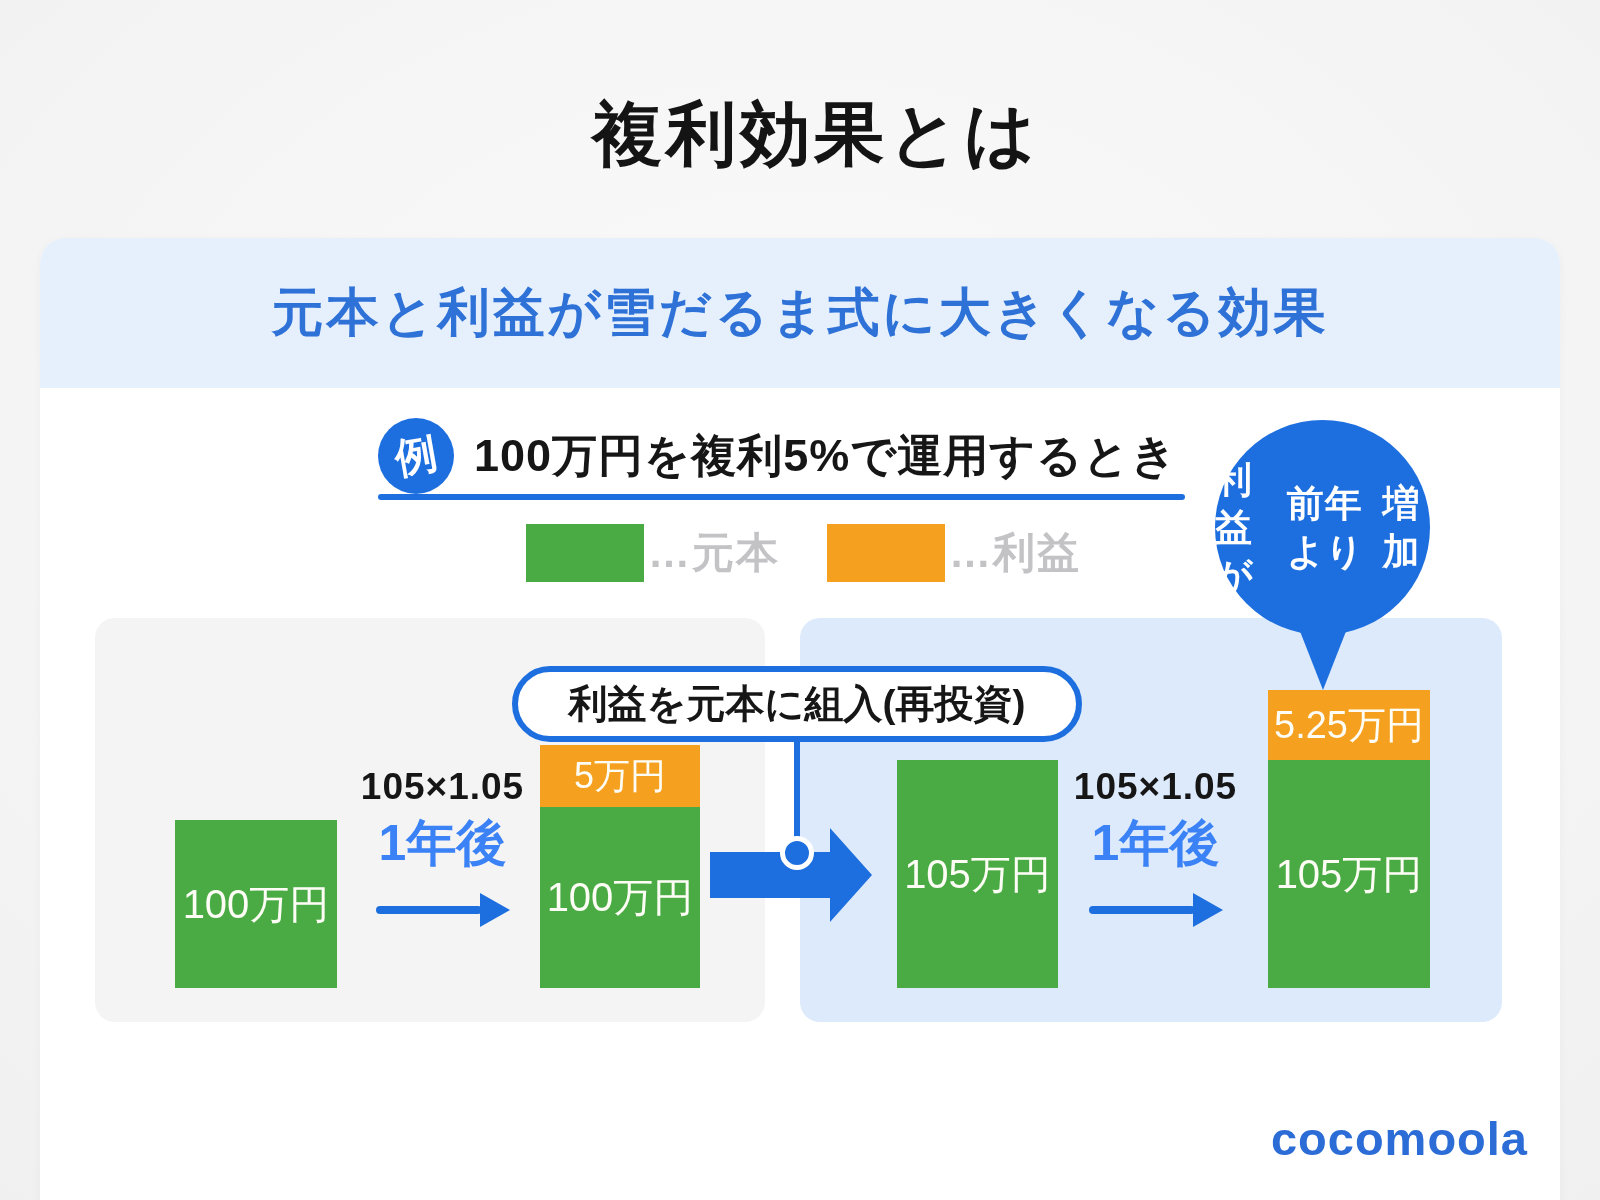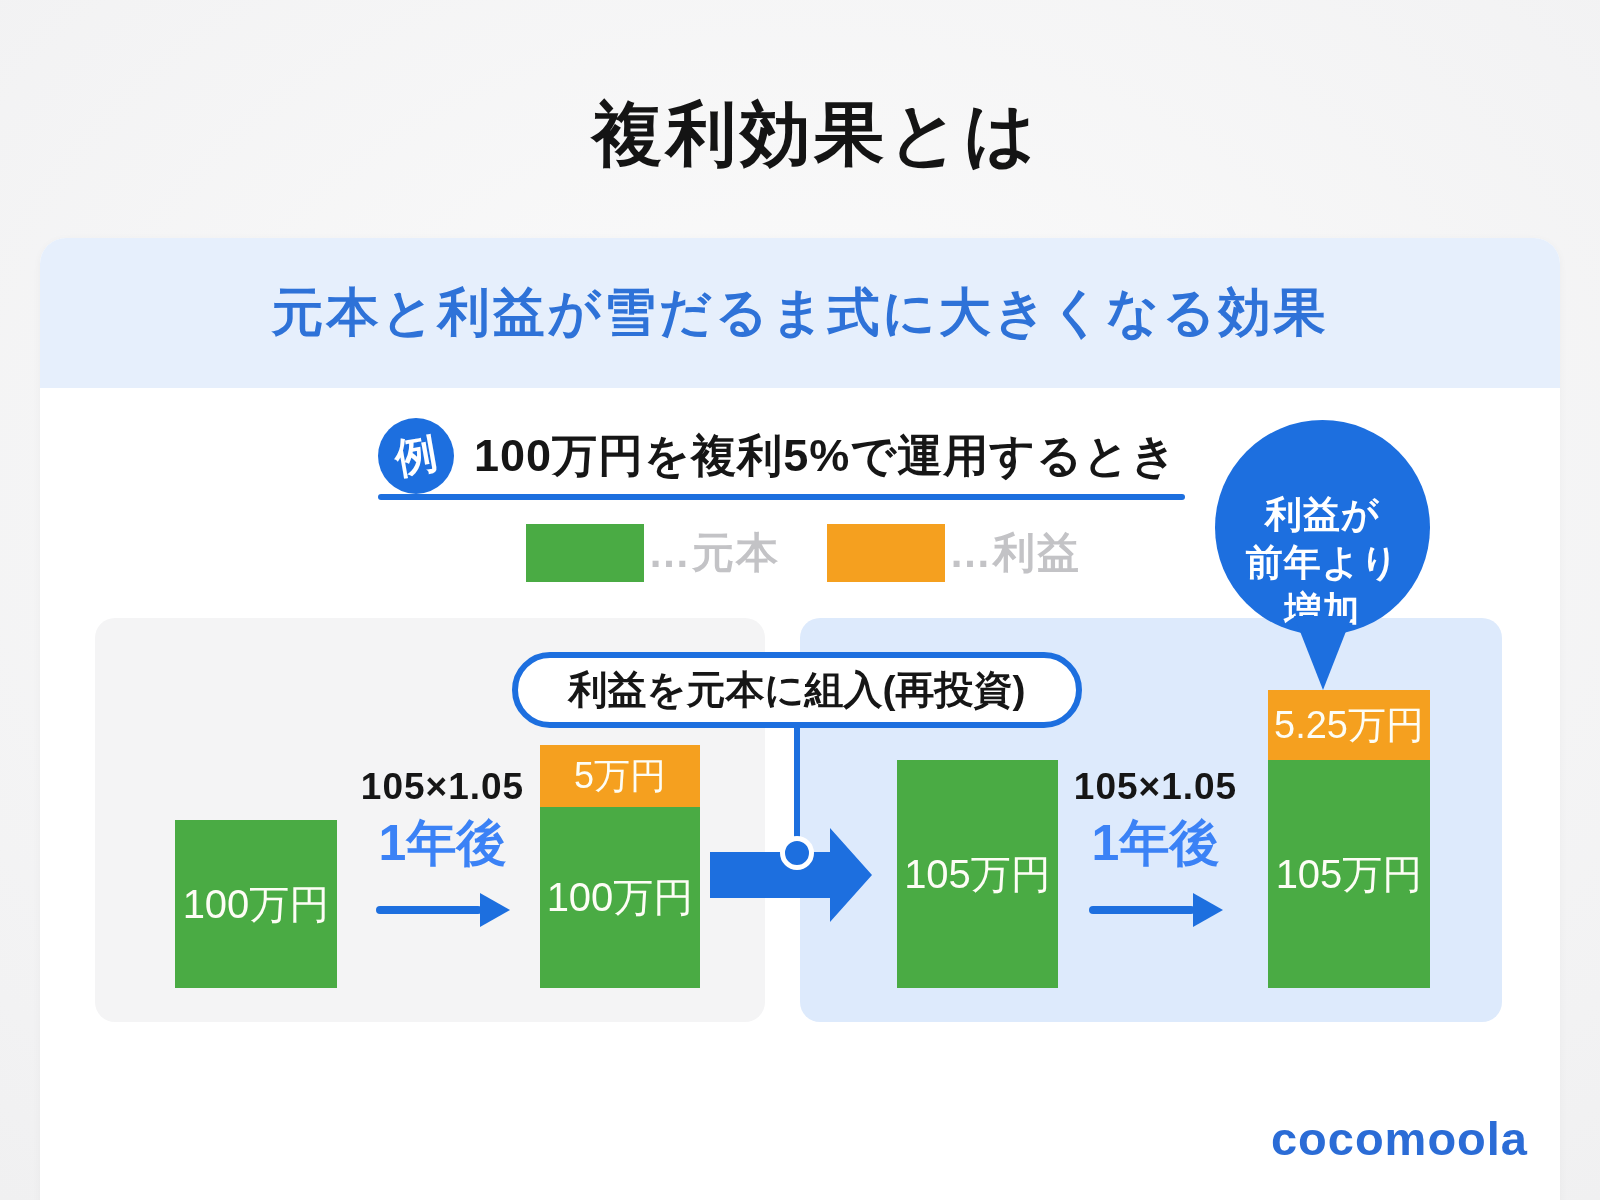--- a/index.html
+++ b/index.html
@@ -50,21 +50,21 @@
   .swatch.orange{left:787px;background:var(--orange);}
   .legend-label{
     position:absolute;top:286px;height:58px;line-height:58px;
     font-size:42px;font-weight:900;color:var(--legend-text);letter-spacing:2px;
   }
   .legend-label.l1{left:608px;}
   .legend-label.l2{left:909px;}
 
   .balloon{
     position:absolute;left:1175px;top:182px;width:215px;height:215px;border-radius:50%;
-    background:var(--accent);display:flex;flex-direction:column;align-items:center;justify-content:flex-end;
+    background:var(--accent);display:flex;flex-direction:row;align-items:center;justify-content:center;
     z-index:5;
   }
   .balloon div{color:#fff;font-size:37px;font-weight:900;line-height:48px;letter-spacing:1px;}
   .balloon-tail{
     position:absolute;left:1254px;top:378px;width:0;height:0;z-index:5;
     border-left:29px solid transparent;border-right:29px solid transparent;
     border-top:74px solid var(--accent);
   }
 
   .panel{position:absolute;top:380px;height:404px;border-radius:20px;}
@@ -95,21 +95,21 @@
   .arrow-right-icon{display:flex;align-items:center;margin-top:16px;}
   .arrow-shaft{width:106px;height:8px;background:var(--accent);border-radius:4px;}
   .arrow-head{
     width:0;height:0;border-left:30px solid var(--accent);
     border-top:17px solid transparent;border-bottom:17px solid transparent;margin-left:-2px;
   }
 
   .block-arrow{position:absolute;left:670px;top:590px;z-index:3;}
 
   .pill{
-    position:absolute;left:472px;top:414px;width:570px;height:76px;z-index:6;
+    position:absolute;left:472px;top:428px;width:570px;height:76px;z-index:6;
     background:#fff;border:6px solid var(--accent);border-radius:44px;
     display:flex;align-items:center;justify-content:center;box-sizing:border-box;
   }
   .pill span{font-size:39px;font-weight:900;color:#161616;}
   .connector-line{
     position:absolute;left:754px;top:488px;width:6px;height:114px;
     background:var(--accent);z-index:4;
   }
   .connector-dot{
     position:absolute;left:740px;top:598px;width:24px;height:24px;border-radius:50%;

